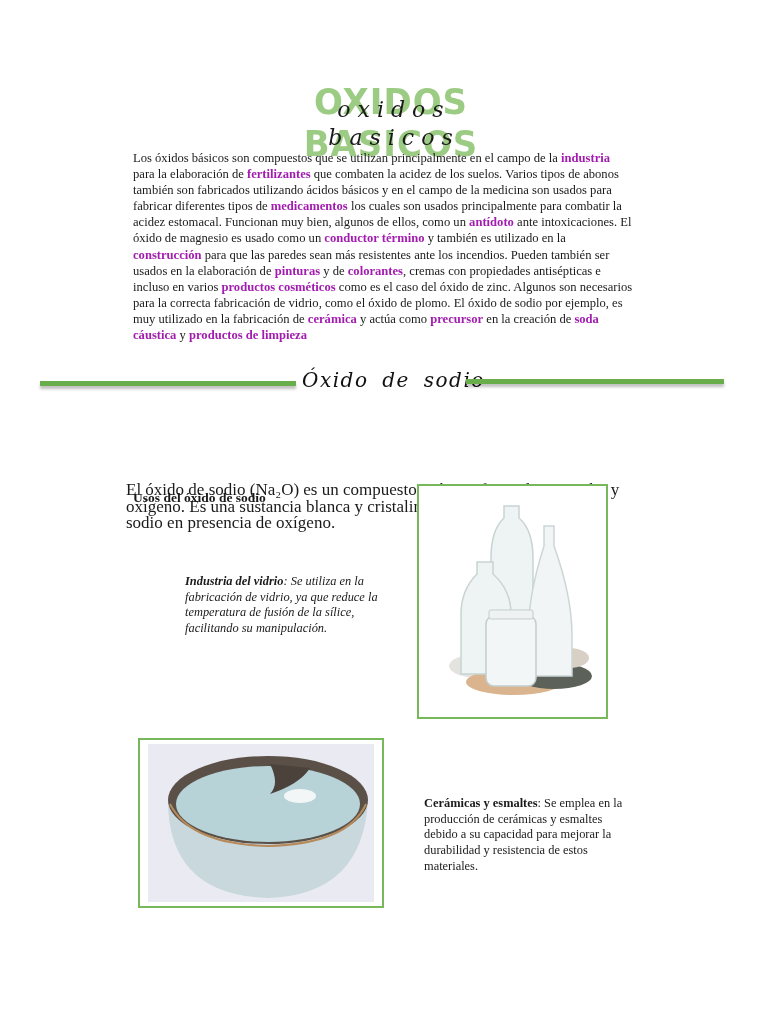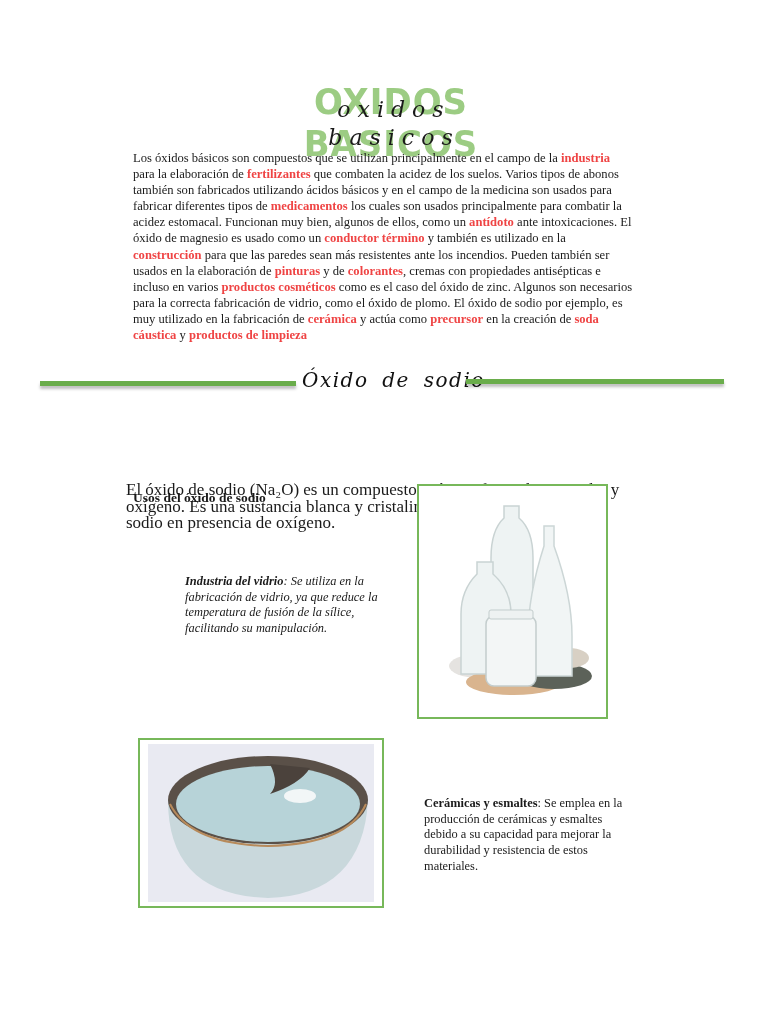--- a/index.html
+++ b/index.html
@@ -4,21 +4,21 @@
 <style>
   html, body { margin:0; padding:0; background:#ffffff; }
   body { width:768px; height:1024px; position:relative; overflow:hidden;
          font-family:"Liberation Serif", serif; color:#1a1a1a; }
   .title-wrap { position:absolute; left:250px; top:82px; width:270px; height:48px;text-align:center; }
   .title-block { position:absolute; left:12px; top:0; font-family:"DejaVu Sans", sans-serif;
     font-weight:bold; font-size:34px; letter-spacing:1px; color:#9ccc83; transform:scaleY(1.05); line-height:40px; }
   .title-script { position:absolute; left:18px; top:14px; font-family:"DejaVu Serif", serif;
     font-style:italic; font-size:22px; letter-spacing:7px; color:#1a1a1a; line-height:28px; }
   .intro { position:absolute; left:133px; top:150px; width:500px; font-size:12.6px; line-height:16.1px; }
-  .hl { color:#ef4444; font-weight:bold; }
+  .hl { color:#a21caf; font-weight:bold; }
   .section-header { position:absolute; left:36px; top:368px; width:692px; height:32px; }
   .sh-line { position:absolute; height:5px; background:#6aad4b; box-shadow:0 3px 3px rgba(0,0,0,0.25); }
   .sh-line.left { left:4px; top:13px; width:256px; }
   .sh-line.right { left:430px; top:11px; width:258px; }
   .sh-title { position:absolute; left:266px; top:0px; font-family:"DejaVu Serif", serif; font-style:italic;
     font-size:20px; letter-spacing:1.5px; color:#111; word-spacing:6px; }
   .p2 { position:absolute; left:126px; top:440px; width:500px; font-size:17px; line-height:16.5px;margin-top:42px; }
   .usos { position:absolute; left:133px; top:490px; font-size:13.5px; font-weight:bold; }
   .frame { position:absolute; border:2px solid #77b85a; background:#fff; box-sizing:border-box; }
   .glass-frame { left:417px; top:484px; width:191px; height:235px; }

